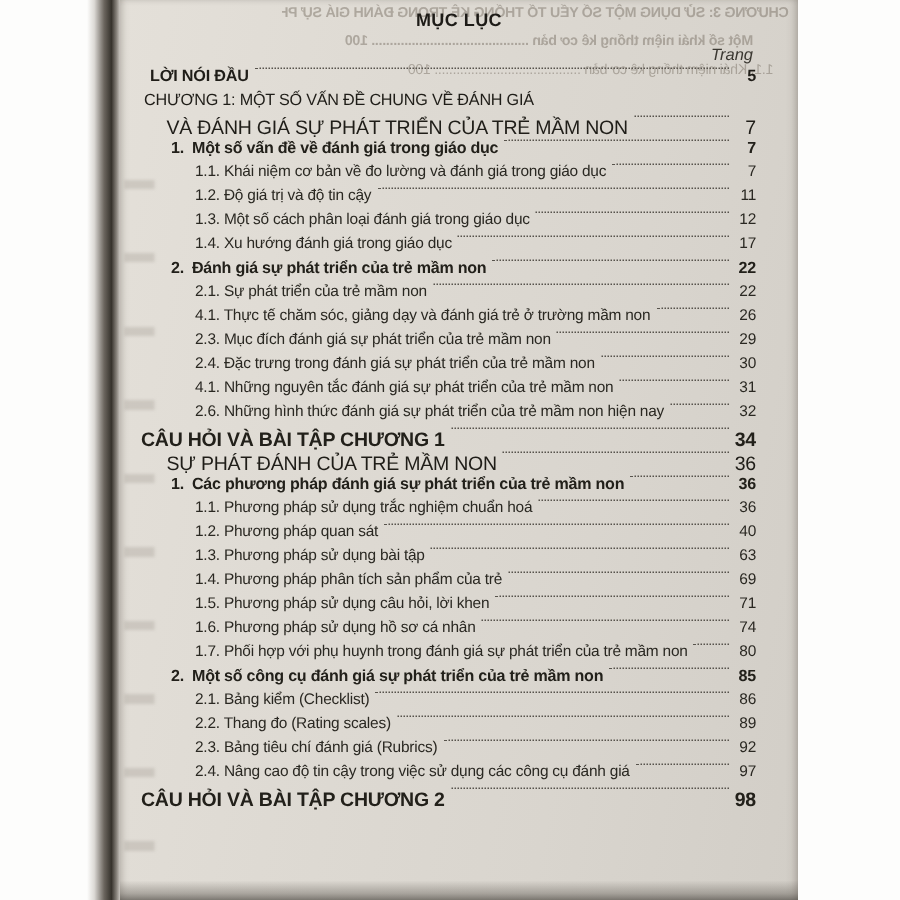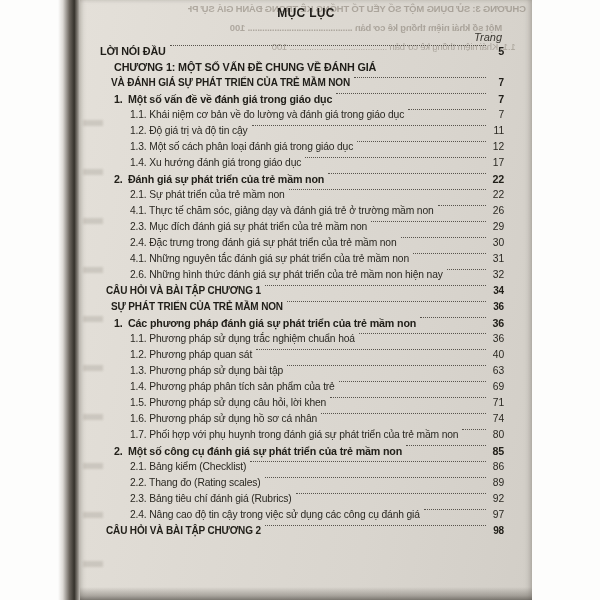--- a/index.html
+++ b/index.html
@@ -65,25 +65,25 @@
   .row .num{flex:0 0 14px}
   .row .dots{
     flex:1 1 8px;min-width:8px;
     border-bottom:1.7px dotted #57534c;
     margin:0 3px 3px 4px;
   }
   .row .pg{flex:0 0 auto;min-width:15px;text-align:right}
 
   
   .k-front{font-weight:700;font-size:10.8px;padding-left:20px;color:#1f1d18}
-  .k-ch1  {font-weight:700;font-size:10.8px;padding-left:34px;color:#1f1d18}
-  .k-ch2  {font-weight:700;font-size:10px;padding-left:31px;color:#1f1d18}
+  .k-ch1  {font-weight:400;font-size:10.8px;padding-left:16px;color:#1f1d18}
+  .k-ch2  {font-weight:400;font-size:13px;padding-left:31px;color:#1f1d18}
   .k-item {font-weight:700;font-size:10.7px;padding-left:34px;color:#22201a}
   .k-sub  {padding-left:50px}
-  .k-ex   {font-weight:700;font-size:10px;padding-left:26px;color:#22201a}
+  .k-ex   {font-weight:700;font-size:13px;padding-left:14px;color:#22201a}
 </style>
 </head>
 <body>
 
 <div class="photo">
   <div class="spine"></div>
 
   <div class="page">
     <div class="bleed" id="bleed">
         <div class="bleed-line" style="top: 3px; right: 2px; font-weight: 700;">CHƯƠNG 3: SỬ DỤNG MỘT SỐ YẾU TỐ THỐNG KÊ TRONG ĐÁNH GIÁ SỰ PHÁT TRIỂN CỦA TRẺ MẦM NON</div>
@@ -186,21 +186,21 @@
     <span class="pg">32</span>
   </div>
         <div class="row k-ex">
 
     <span class="txt">CÂU HỎI VÀ BÀI TẬP CHƯƠNG 1</span>
     <span class="dots"></span>
     <span class="pg">34</span>
   </div>
         <div class="row k-ch2">
 
-    <span class="txt">SỰ PHÁT TRIỂN CỦA TRẺ MẦM NON</span>
+    <span class="txt">SỰ PHÁT ĐÁNH CỦA TRẺ MẦM NON</span>
     <span class="dots"></span>
     <span class="pg">36</span>
   </div>
         <div class="row k-item">
     <span class="num">1.</span>
     <span class="txt">Các phương pháp đánh giá sự phát triển của trẻ mầm non</span>
     <span class="dots"></span>
     <span class="pg">36</span>
   </div>
         <div class="row k-sub">

